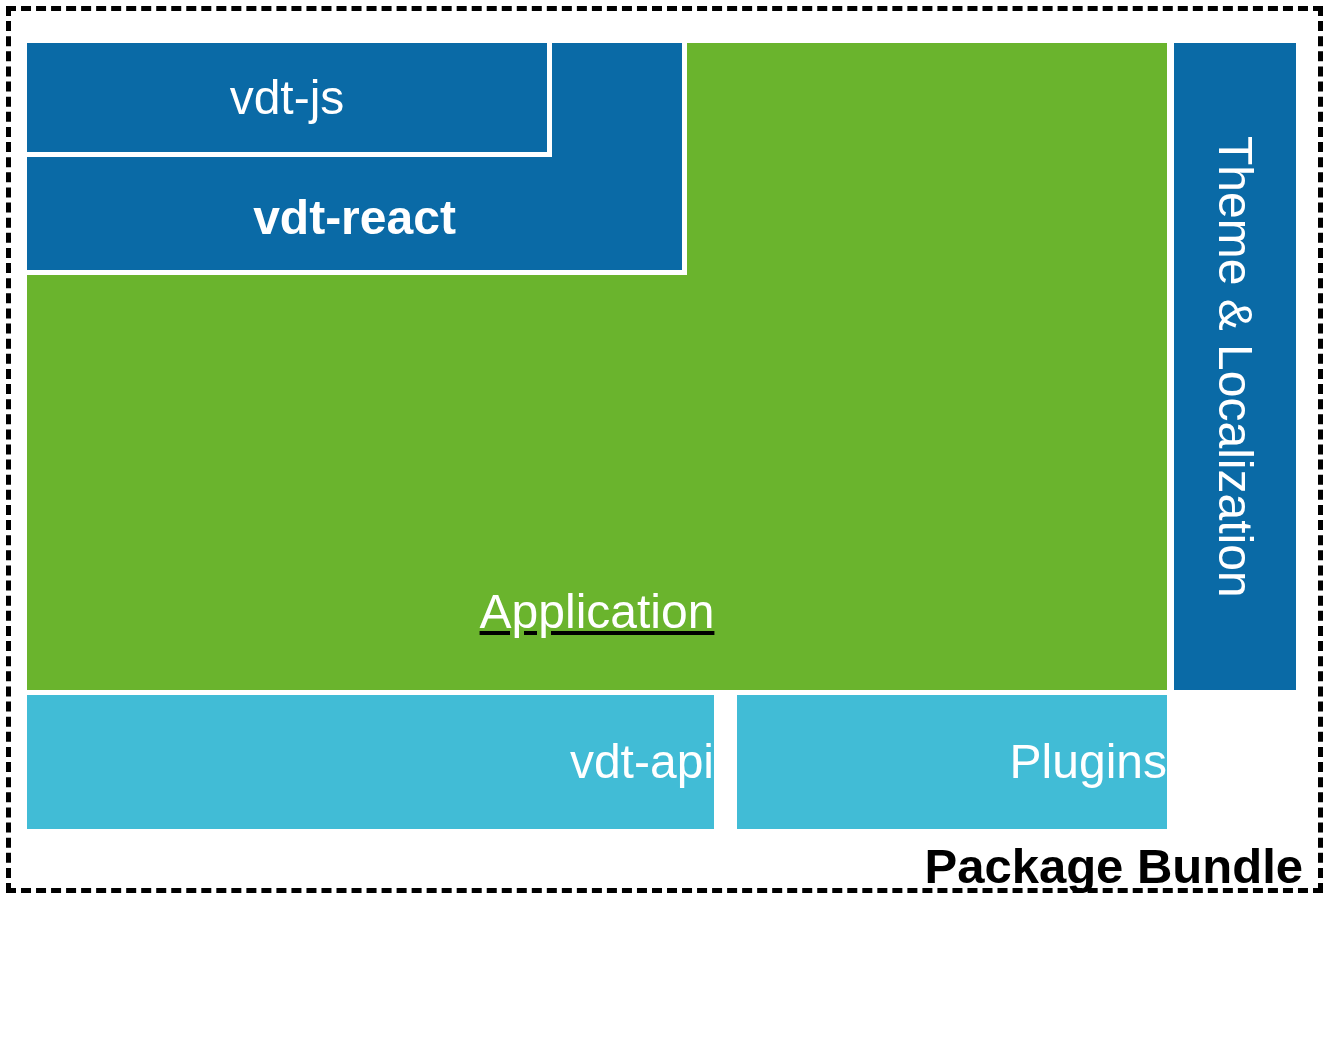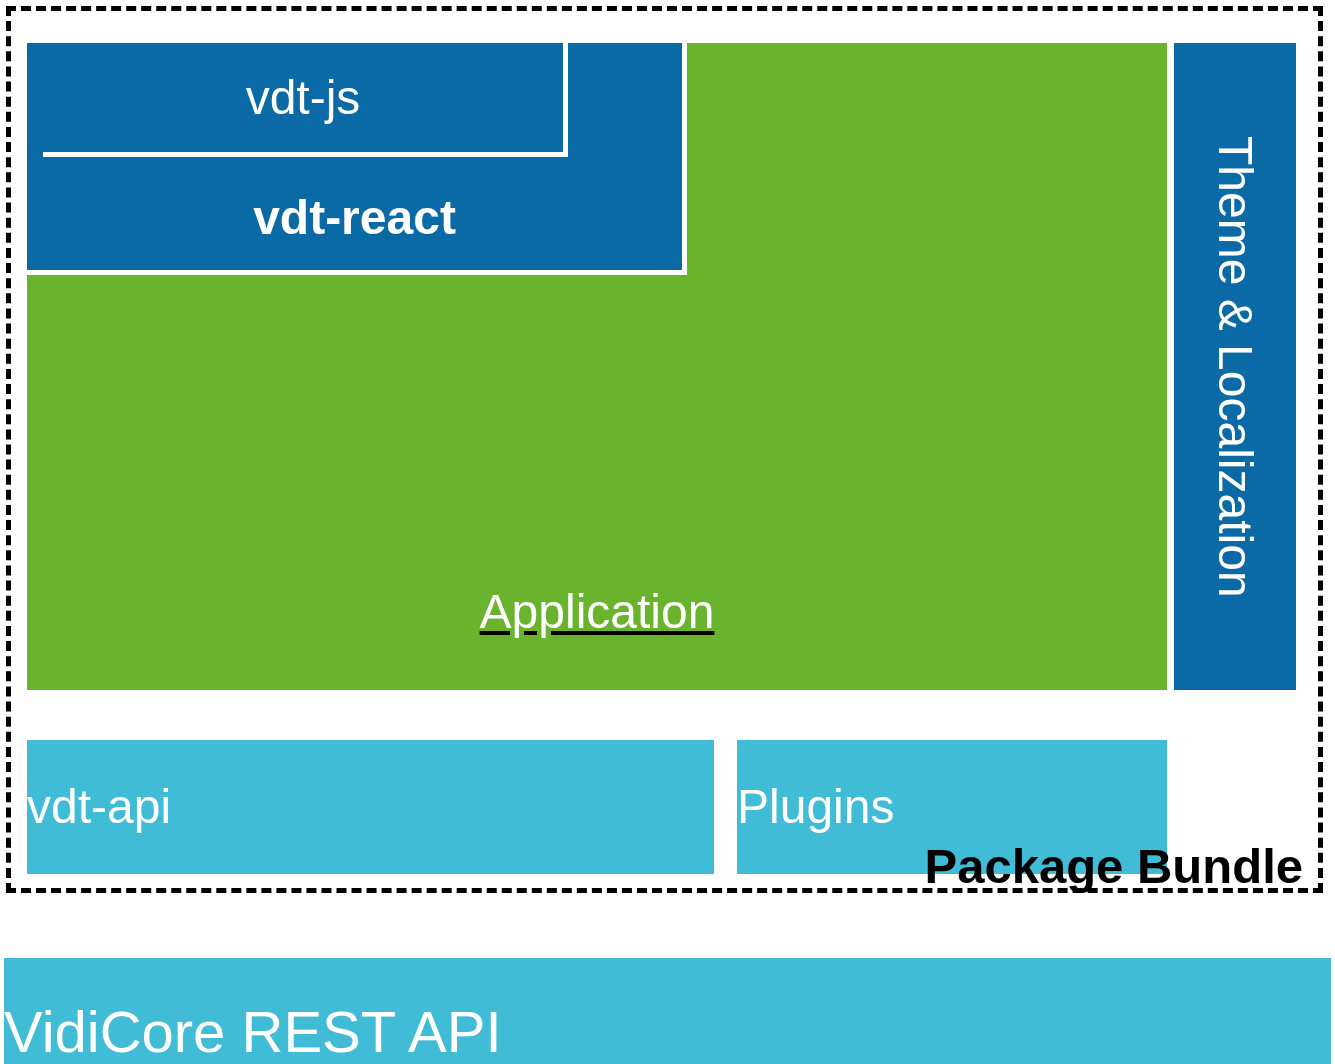--- a/index.html
+++ b/index.html
@@ -33,21 +33,21 @@
   }
 
   .blue-block {
     background: var(--dark-blue);
     border-right: 5px solid #ffffff;
     border-bottom: 5px solid #ffffff;
   }
   #vdt-materialui { left: 27px; top: 43px; width: 953px; height: 492px; }
   #vdt-react      { left: 27px; top: 43px; width: 660px; height: 232px; }
   #vdt-js         { left: 27px; top: 43px; width: 525px; height: 114px;
-                    display: flex; align-items: center; justify-content: center; margin-left: 16px; }
+                    display: flex; align-items: center; justify-content: center; }
 
   .bottom-label {
     position: absolute;
     left: 0; right: 0; bottom: 22px;
     text-align: center;
     font-weight: bold;
   }
 
   .block-label {
     color: #ffffff;
@@ -65,21 +65,21 @@
   #theme-localization .vertical-text {
     writing-mode: vertical-rl;
     text-orientation: mixed;
     color: #ffffff;
     font-size: 48px;
     white-space: nowrap;
   }
 
   .light-block {
     background: var(--light-blue);
-    display: flex; align-items: center; justify-content: flex-start; margin-top: 45px;
+    display: flex; align-items: center; justify-content: flex-end;
   }
   #vdt-api { left: 27px;  top: 695px; width: 687px; height: 134px; }
   #plugins { left: 737px; top: 695px; width: 430px; height: 134px; }
 
   #package-bundle {
     right: 32px; top: 838px;
     font-size: 49px;
     color: #000000;
     font-weight: bold;
   }
@@ -121,17 +121,14 @@
   <div id="vdt-api" class="abs light-block">
     <span class="block-label">vdt-api</span>
   </div>
 
   <div id="plugins" class="abs light-block">
     <span class="block-label">Plugins</span>
   </div>
 
   <div id="package-bundle" class="abs">Package Bundle</div>
 
-  <div id="vidicore" class="abs light-block">
-    <span class="block-label">VidiCore REST API</span>
-  </div>
 
 </div>
 
 </body></html>

